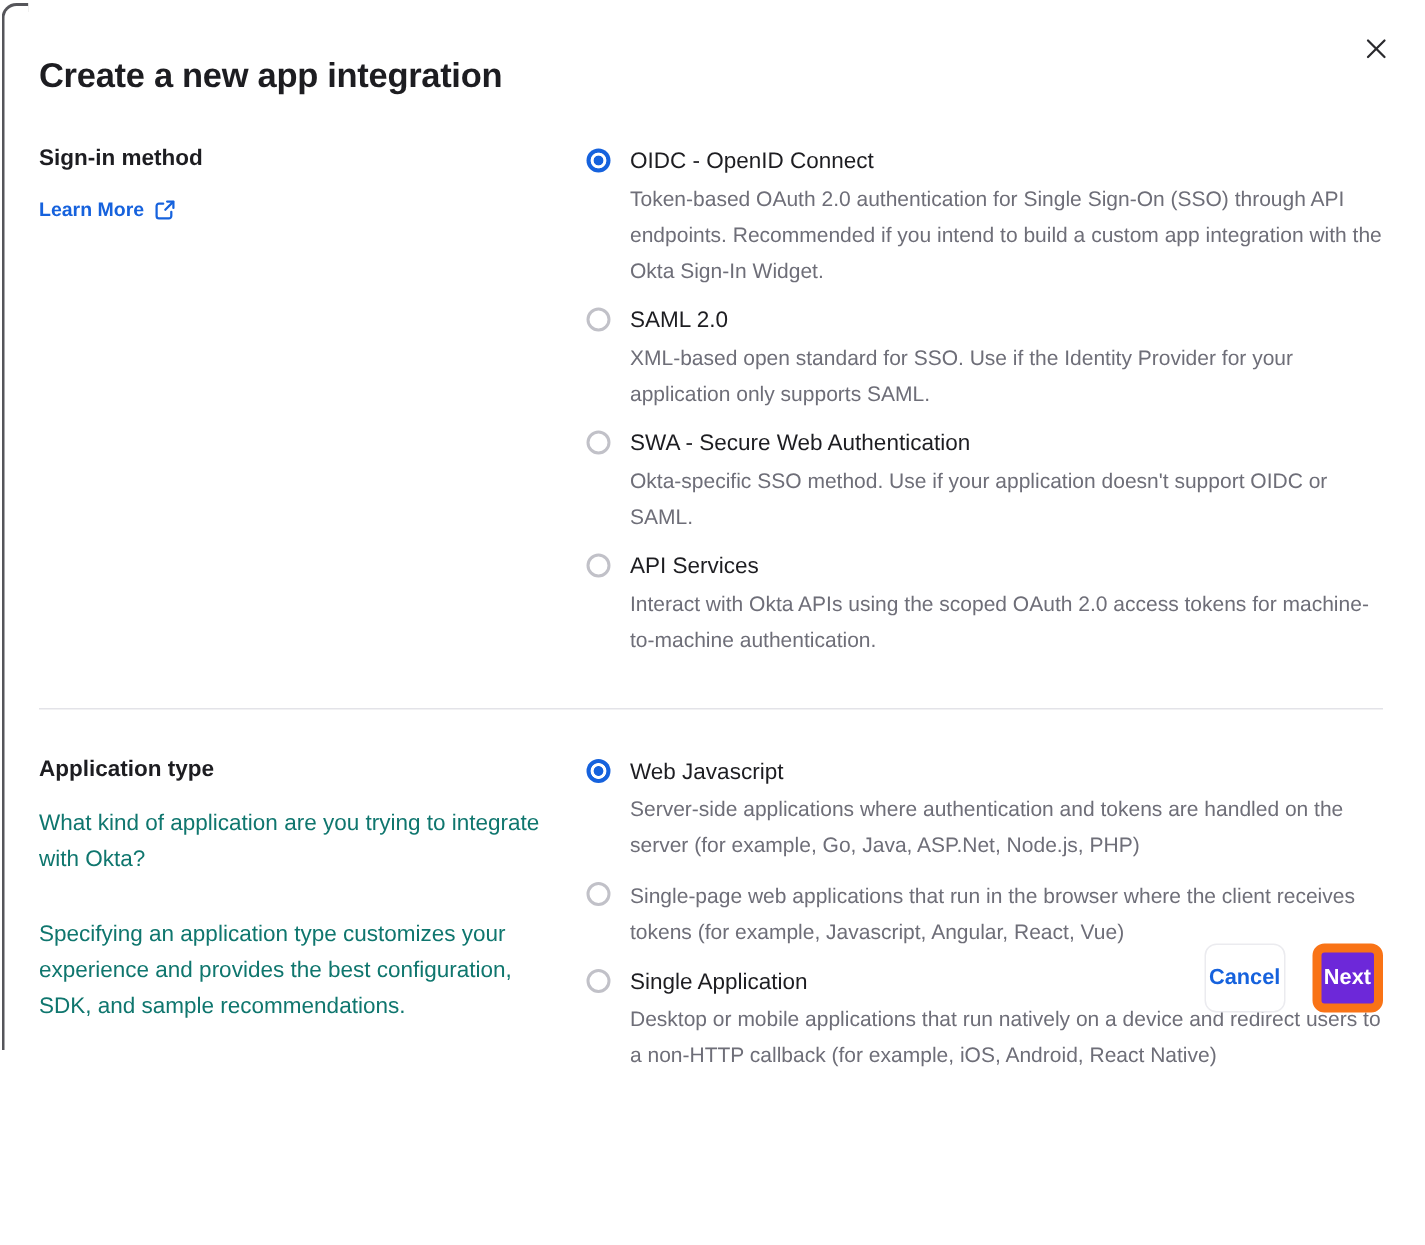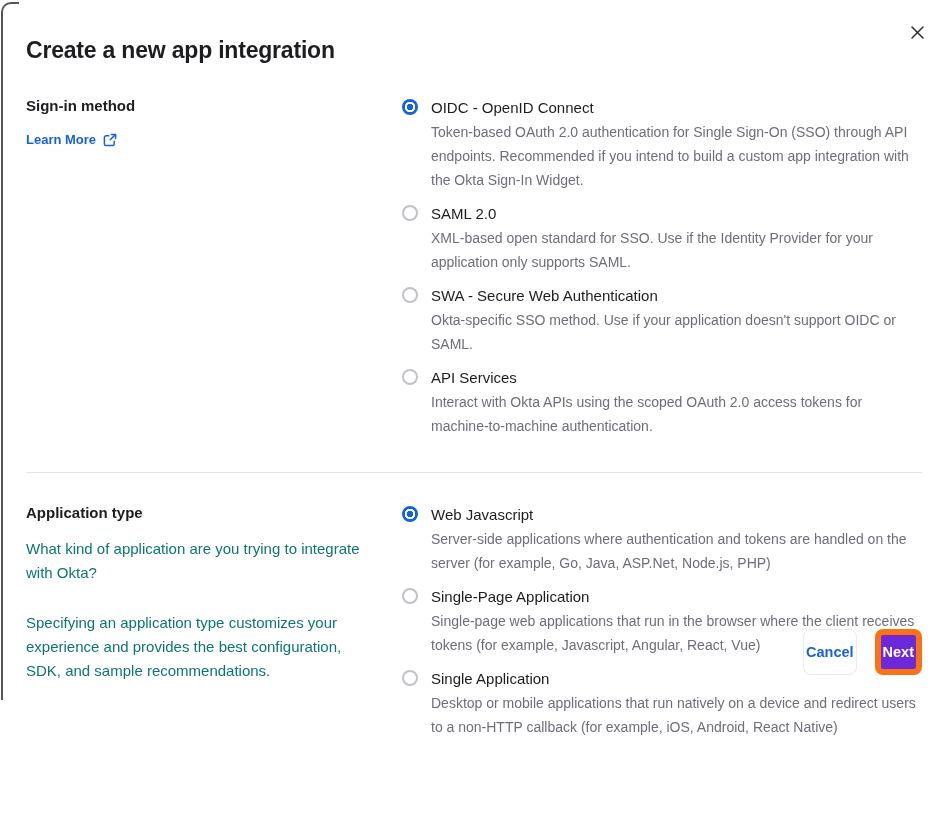--- a/index.html
+++ b/index.html
@@ -36,21 +36,21 @@
     line-height: 28px;
   }
   .close-btn {
     position: absolute;
     top: 22px; right: 23px;
     width: 20px; height: 20px;
     display: flex; align-items: center; justify-content: center;
     cursor: pointer;
     background: none; border: none; padding: 0;
   }
-  .section { display: flex; margin-top: 32px; gap: 11px; }
+  .section { display: flex; margin-top: 32px; }
   .section-left { width: 349px; flex: none; }
   .section-right { flex: 1; margin-left: 16px; }
   .section-heading {
     margin: 0;
     font-size: 15px;
     font-weight: bold;
     line-height: 20px;
     color: #1d1d21;
   }
   .learn-more {
@@ -201,21 +201,20 @@
         <span class="radio selected"></span>
         <div class="option-text">
           <div class="option-label">Web Javascript</div>
           <div class="option-desc">Server-side applications where authentication and tokens are handled on the server (for example, Go, Java, ASP.Net, Node.js, PHP)</div>
         </div>
       </div>
 
       <div class="option">
         <span class="radio"></span>
         <div class="option-text">
-          <div class="option-label">Single-Page Application</div>
           <div class="option-desc">Single-page web applications that run in the browser where the client receives tokens (for example, Javascript, Angular, React, Vue)</div>
         </div>
       </div>
 
       <div class="option">
         <span class="radio"></span>
         <div class="option-text">
           <div class="option-label">Single Application</div>
           <div class="option-desc">Desktop or mobile applications that run natively on a device and redirect users to a non-HTTP callback (for example, iOS, Android, React Native)</div>
         </div>

